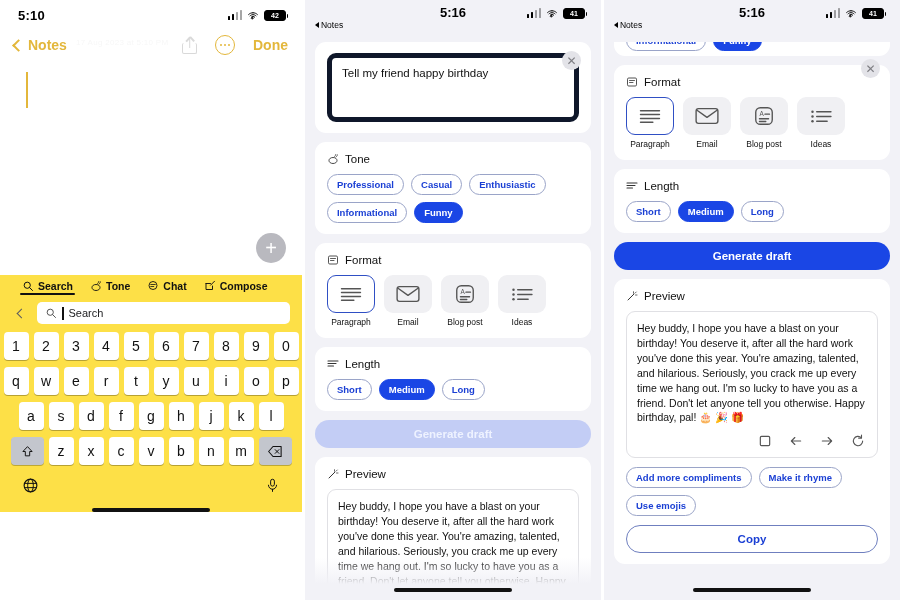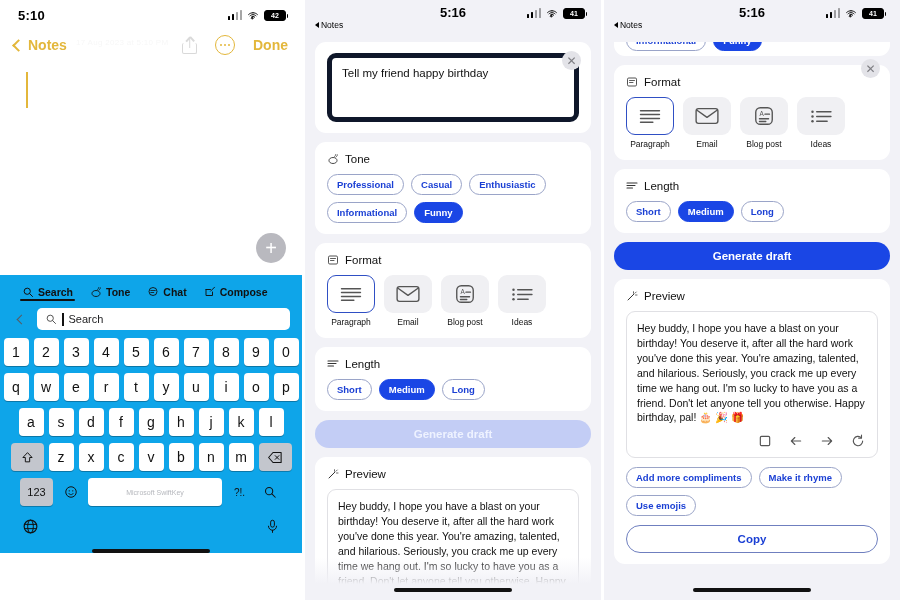--- a/index.html
+++ b/index.html
@@ -138,21 +138,21 @@
   }
   .fab {
     position: absolute; right: 16px; bottom: 12px;
     width: 30px; height: 30px; border-radius: 50%;
     background: #b9b9bf; color: #fff;
     display: flex; align-items: center; justify-content: center;
     font-size: 20px; line-height: 1; font-weight: 300;
   }
 
   
-  .kb { background: #0ea5e9; padding-top: 6px; }
+  .kb { background: #fde047; }
   .kb-tabs {
     display: flex; align-items: center; gap: 17px;
     padding: 5px 22px 3px;
     font-size: 10.5px; font-weight: bold; color: #111;
   }
   .kb-tab { display: flex; align-items: center; gap: 4px; padding-bottom: 3px; position: relative; }
   .kb-tab.active:after {
     content: ""; position: absolute; left: -2px; right: -2px; bottom: 0;
     height: 1.7px; background: #111; border-radius: 2px;
   }
@@ -412,39 +412,20 @@
           <div class="key">x</div>
           <div class="key">c</div>
           <div class="key">v</div>
           <div class="key">b</div>
           <div class="key">n</div>
           <div class="key">m</div>
           <div class="key wide">
             <svg width="15" height="13" viewBox="0 0 24 20">
               <path d="M8 2h13v16H8L1 10 8 2z" fill="none" stroke="#111" stroke-width="1.7" stroke-linejoin="round"></path>
               <path d="M11.5 7l6 6M17.5 7l-6 6" stroke="#111" stroke-width="1.6" stroke-linecap="round"></path>
-            </svg>
-          </div>
-        </div>
-        <div class="kb-row">
-          <div class="key wide" style="font-size:11px">123</div>
-          <div class="key" style="background:transparent;box-shadow:none">
-            <svg width="14" height="14" viewBox="0 0 24 24">
-              <circle cx="12" cy="12" r="9" fill="none" stroke="#111" stroke-width="1.7"></circle>
-              <circle cx="9" cy="10" r="1.1" fill="#111"></circle>
-                <circle cx="15" cy="10" r="1.1" fill="#111"></circle>
-              <path d="M8.3 14.5c1 1.4 2.3 2 3.7 2s2.7-.6 3.7-2" fill="none" stroke="#111" stroke-width="1.5" stroke-linecap="round"></path>
-            </svg>
-          </div>
-          <div class="key space">Microsoft SwiftKey</div>
-          <div class="key" style="background:transparent;box-shadow:none;font-size:10px">?!.</div>
-          <div class="key" style="background:transparent;box-shadow:none">
-            <svg width="14" height="14" viewBox="0 0 24 24">
-              <circle cx="10.5" cy="10.5" r="6.2" fill="none" stroke="#111" stroke-width="1.8"></circle>
-              <line x1="15.2" y1="15.2" x2="21" y2="21" stroke="#111" stroke-width="1.8" stroke-linecap="round"></line>
             </svg>
           </div>
         </div>
       </div>
 
       <div class="kb-bottom">
         <div>
           <svg width="17" height="17" viewBox="0 0 24 24">
             <circle cx="12" cy="12" r="9" fill="none" stroke="#111" stroke-width="1.6"></circle>
             <ellipse cx="12" cy="12" rx="4" ry="9" fill="none" stroke="#111" stroke-width="1.4"></ellipse>

